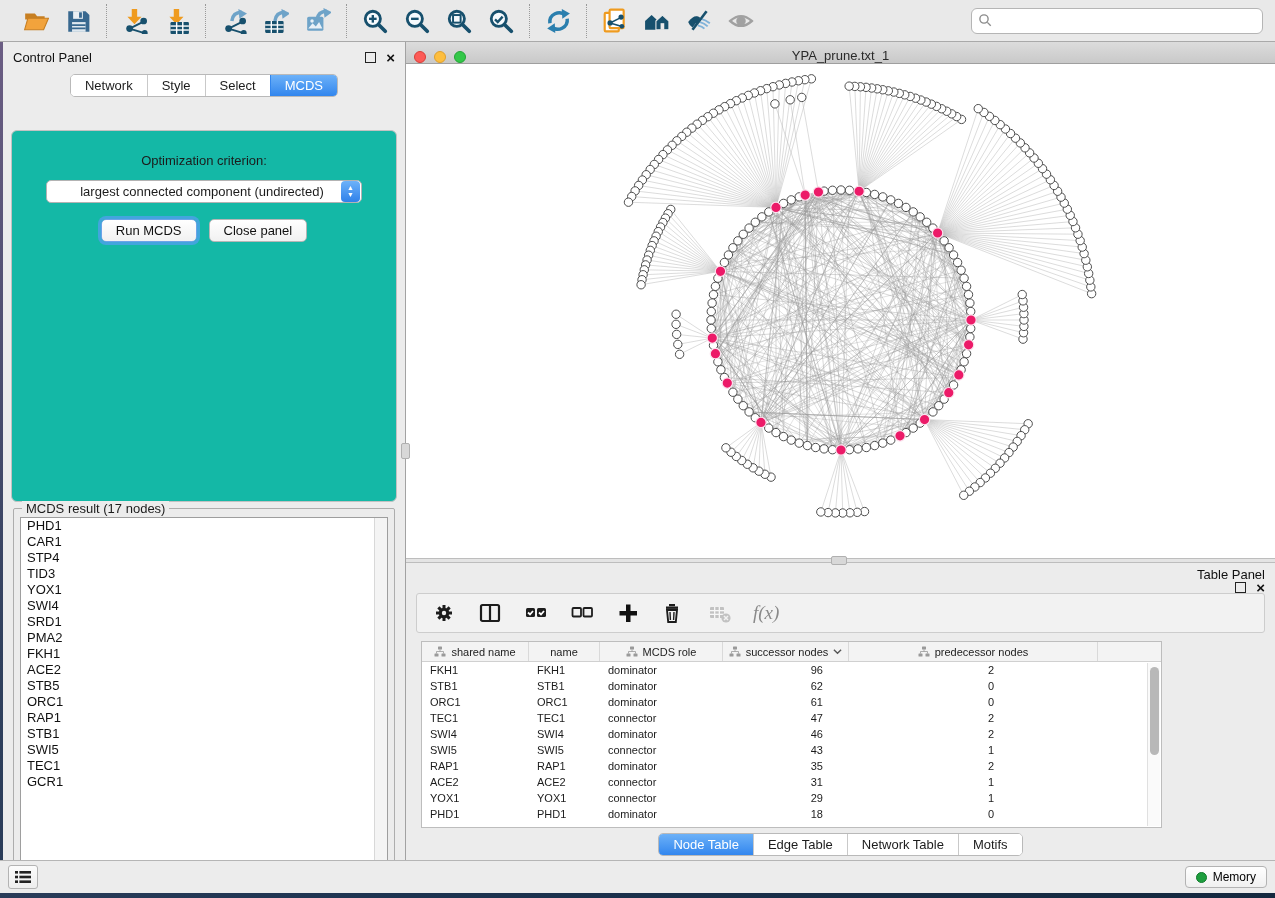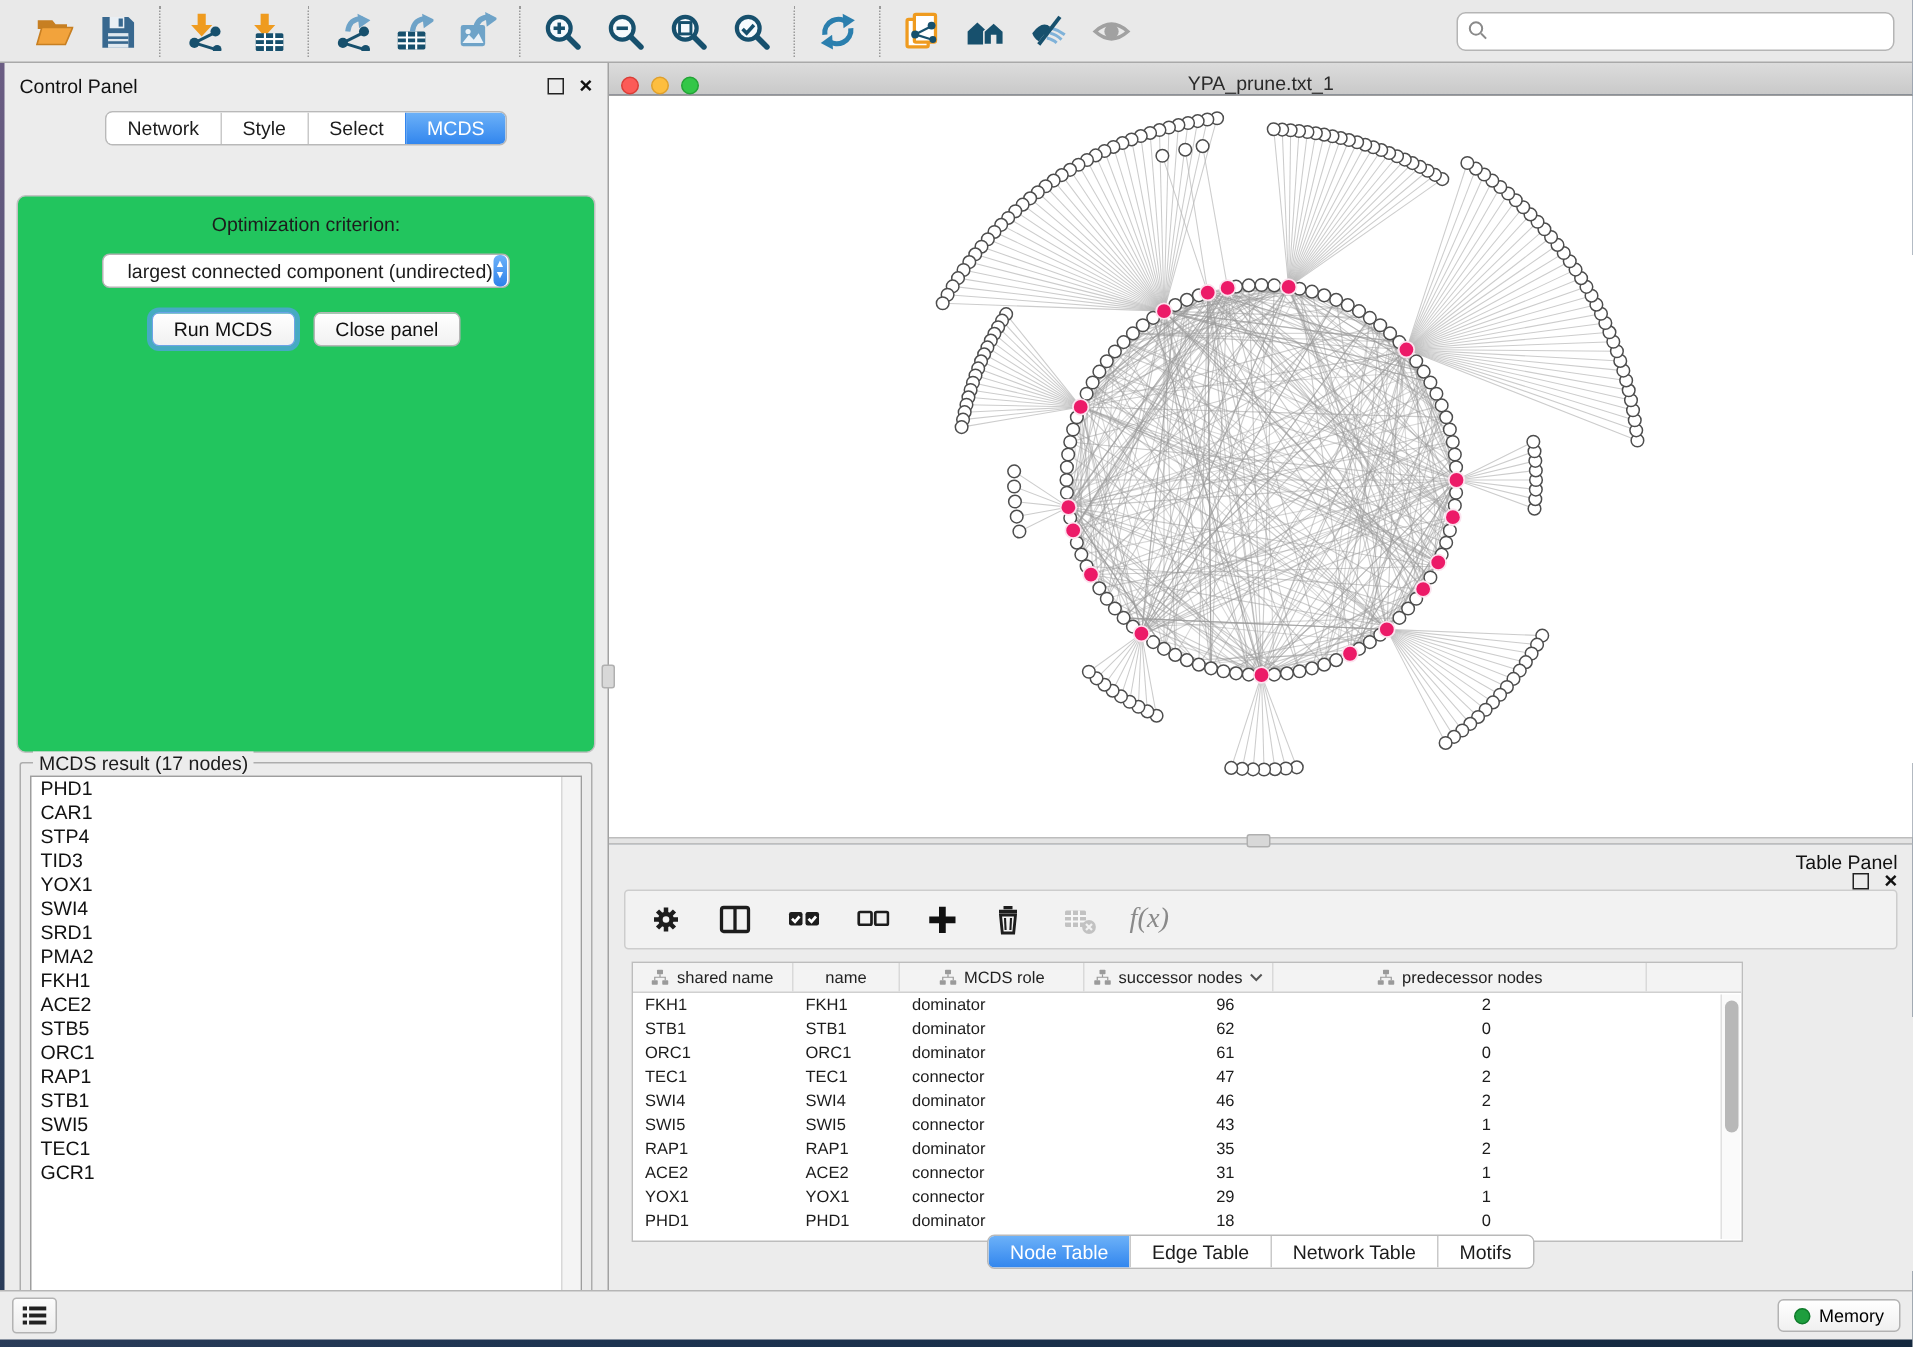--- a/index.html
+++ b/index.html
@@ -30,23 +30,23 @@
   .float-btn { width:11px; height:11px; border:1.6px solid #222; background:transparent; display:inline-block; cursor:pointer; }
   .close-btn { font-weight:bold; font-size:15px; line-height:11px; color:#111; cursor:pointer; }
 
   .cp-tabs { display:flex; justify-content:center; margin-top:6px; position:relative; z-index:2; }
   .seg { display:flex; background:#fff; border:1px solid #b9b9b9; border-radius:5px; overflow:hidden;justify-content:space-between; }
   .seg .tab { padding:3px 14px; font-size:13px; color:#1c1c1c; border-left:1px solid #c9c9c9; cursor:pointer; background:#fff; }
   .seg .tab:first-child { border-left:none; }
   .seg .tab.active { background:linear-gradient(#6cb1f8,#3286ee); color:#fff; border-left-color:#3286ee; }
 
   .cp-body { position:absolute; left:8px; right:8px; top:88px; height:372px;
-    background:#22c55e; border:1px solid #c2c2c2; border-radius:6px; padding-top:11px; }
+    background:#14b8a6; border:1px solid #c2c2c2; border-radius:6px; padding-top:22px; }
   .opt-label { text-align:center; font-size:13px; margin-bottom:12px; }
-  .dropdown { margin:0 auto; width:272px; height:23px; background:#fff; border:1px solid #b3b3b3;
+  .dropdown { margin:0 auto; width:316px; height:23px; background:#fff; border:1px solid #b3b3b3;
     border-radius:5px; display:flex; align-items:center; cursor:pointer; }
   .dropdown .dd-text { flex:1; text-align:center; font-size:13px; padding-left:16px; white-space:nowrap; }
   .dd-stepper { width:19px; height:21px; border-radius:4px; background:linear-gradient(#6db2f9,#2f81ea);
     display:flex; flex-direction:column; align-items:center; justify-content:center; gap:1px; margin-right:1px; }
   .dd-stepper span { color:#fff; font-size:7px; line-height:6px; }
   .btn-row { display:flex; justify-content:center; gap:12px; margin-top:16px; }
   .mac-btn { background:linear-gradient(#ffffff,#f1f1f1); border:1px solid #b6b6b6; border-radius:5px;
     padding:3px 14px; font-size:13px; font-family:"Liberation Sans",sans-serif; cursor:pointer; color:#111; }
   .mac-btn.focused { box-shadow:0 0 0 3px rgba(90,155,250,.65); border-color:#6ba3e8; }
 
@@ -91,21 +91,21 @@
     border-right:1px solid #d9d9d9; overflow:hidden; cursor:pointer; }
   .nt-hcell svg { flex:none; }
   .nt-row { display:flex; height:16px; }
   .nt-cell { font-size:11px; line-height:16px; padding:0 8px; overflow:hidden; white-space:nowrap; cursor:default; }
   .col0{width:107px;} .col1{width:71px;} .col2{width:123px;} .col3{width:126px;} .col4{width:249px;} .colf{flex:1;}
   .num { text-align:right; }
   .c3pad { padding-right:26px; } .c4pad { padding-right:104px; }
   .nt-scroll { position:absolute; top:21px; right:1px; bottom:1px; width:13px; background:#fafafa; border-left:1px solid #e0e0e0; }
   .nt-thumb { position:absolute; top:4px; left:2px; width:9px; height:88px; background:#b8b8b8; border-radius:5px; }
 
-  .tp-tabs { position:absolute; left:0; right:0; top:260px; display:flex; justify-content:center; }
+  .tp-tabs { position:absolute; left:0; right:0; top:270px; display:flex; justify-content:center; }
 
   
   .status-bar { left:0; top:860px; width:1275px; height:33px; background:#ececec; border-top:1px solid #b5b5b5;
     display:flex; align-items:center; padding:0 8px; }
   .list-btn { width:30px; height:24px; background:linear-gradient(#fcfcfc,#ededed); border:1px solid #b3b3b3;
     border-radius:3px; display:flex; align-items:center; justify-content:center; cursor:pointer; }
   .memory-btn { margin-left:auto; display:flex; align-items:center; gap:6px; background:linear-gradient(#ffffff,#f0f0f0);
     border:1px solid #b3b3b3; border-radius:4px; padding:3px 10px; font-size:12px; cursor:pointer; }
   .mem-dot { width:11px; height:11px; border-radius:50%; background:#1e9e3e; border:1px solid #0e7a2a; }
 </style>

